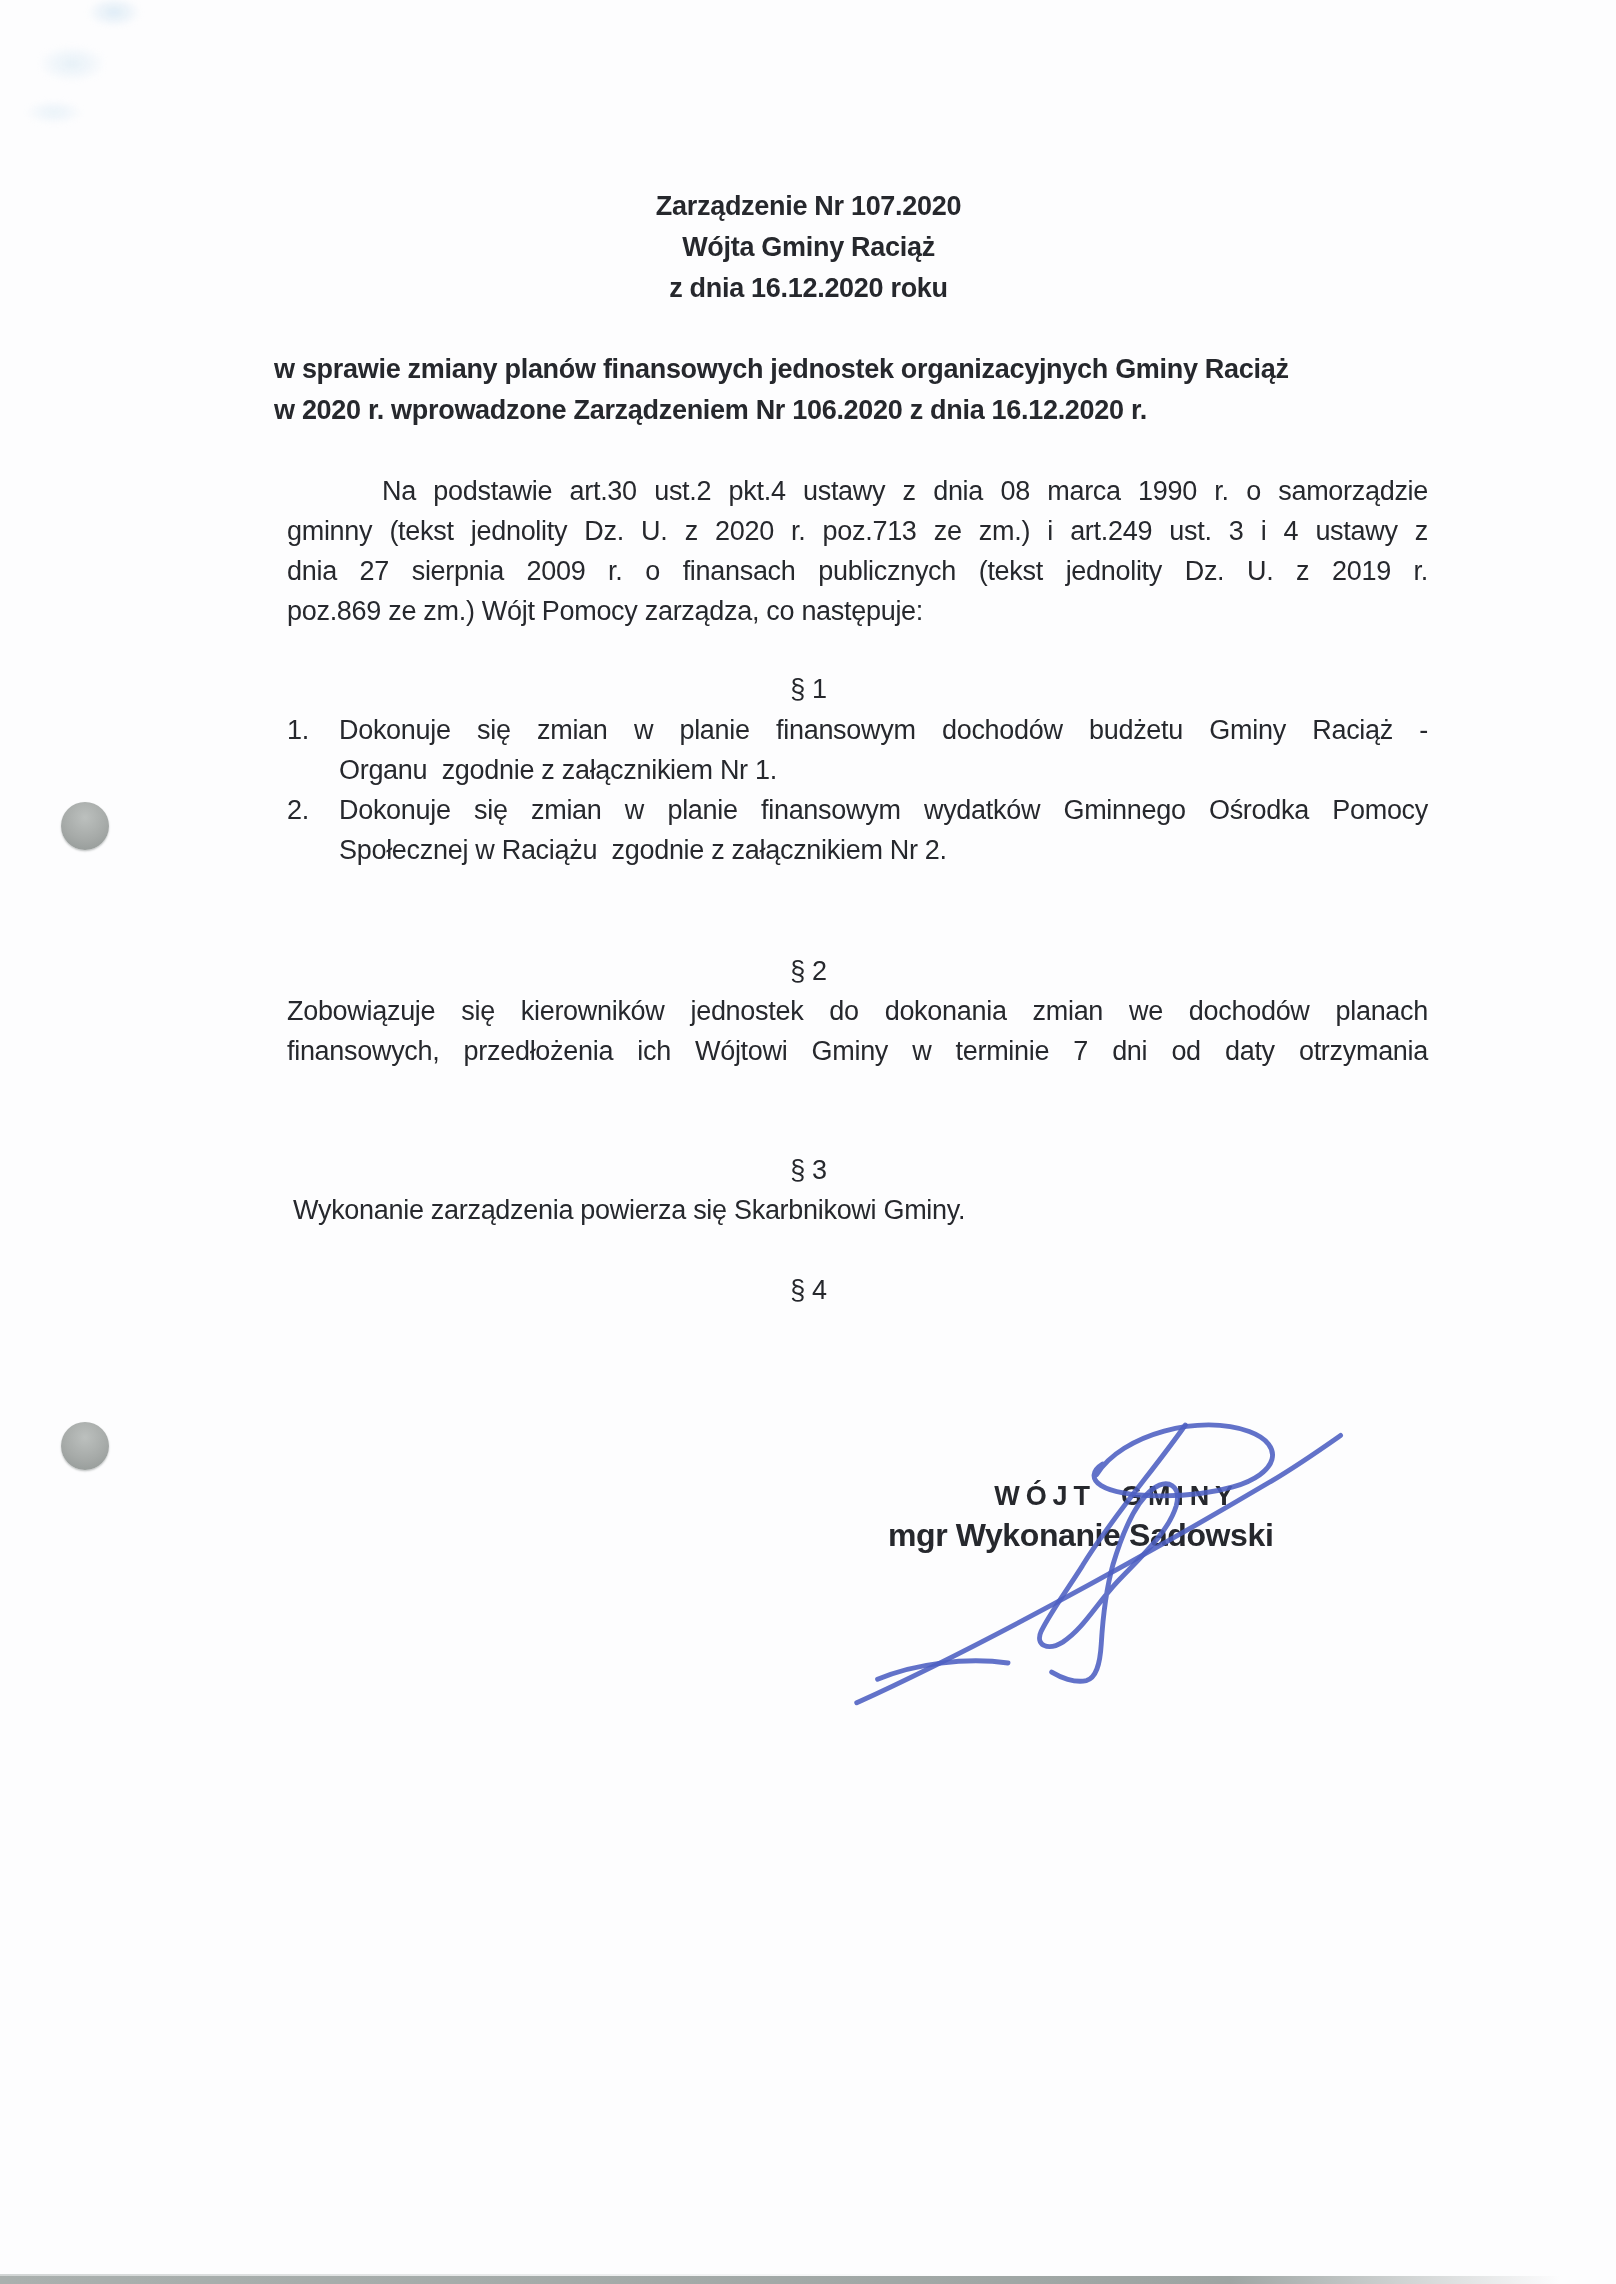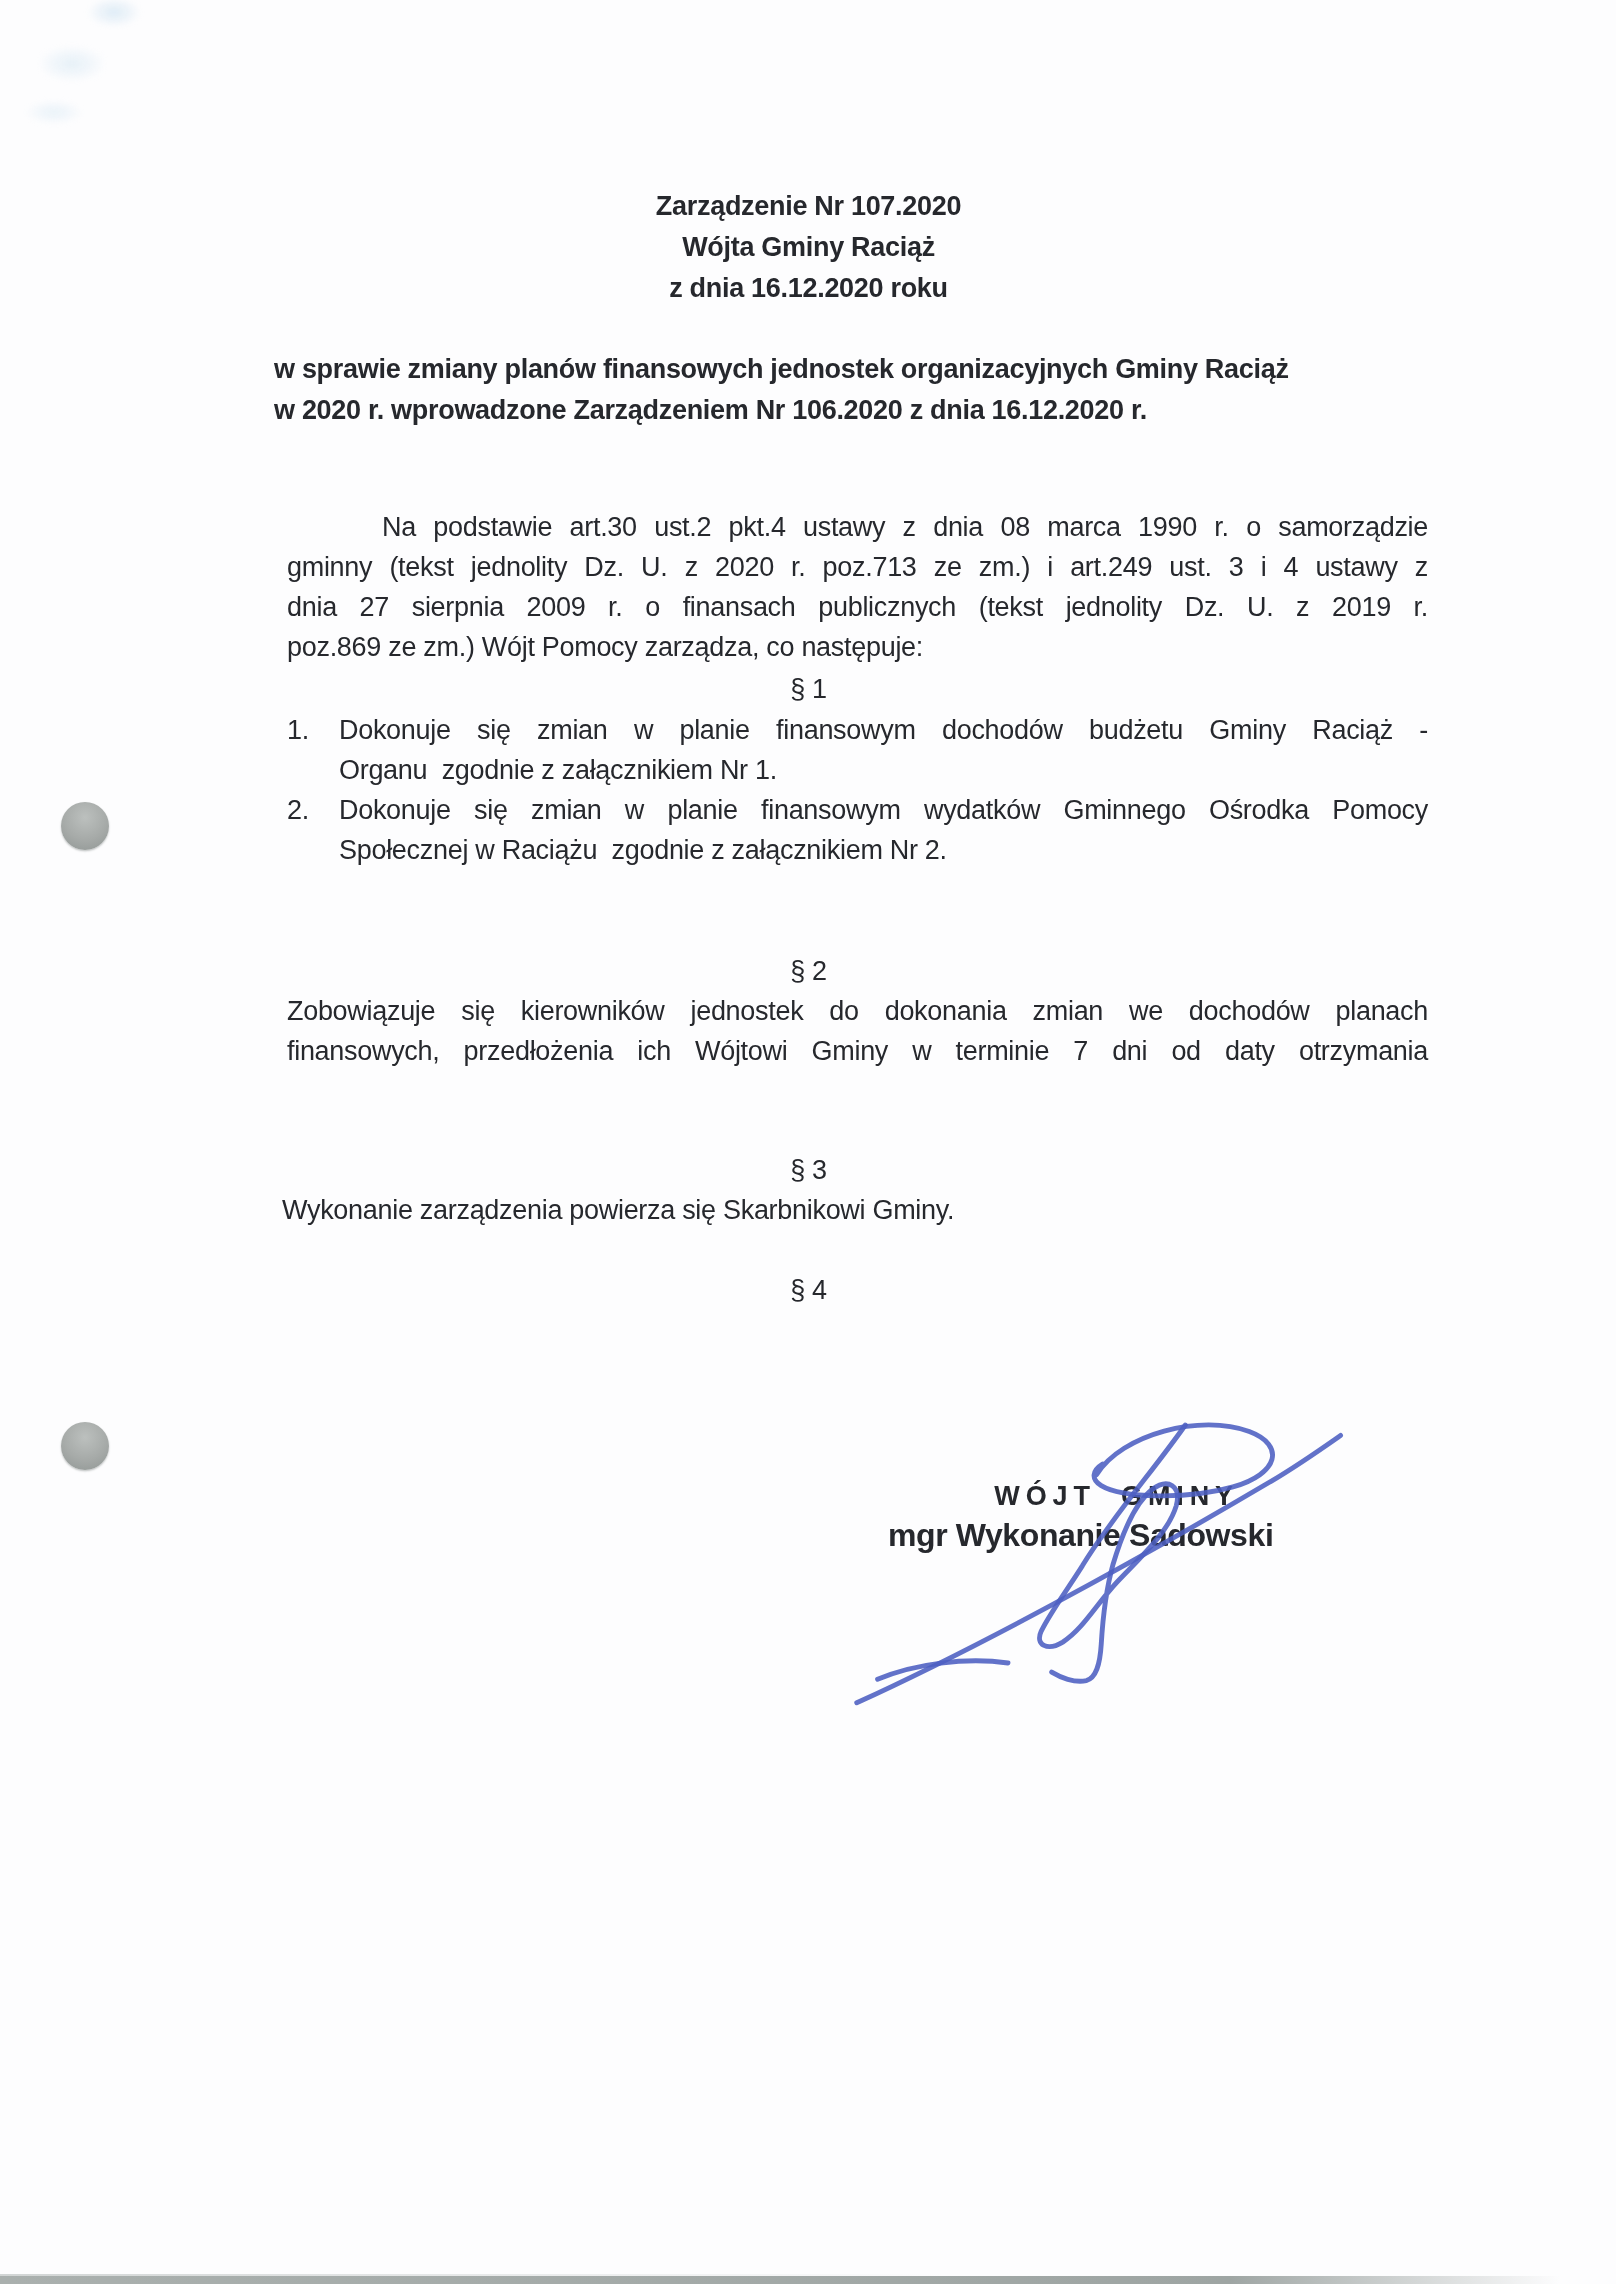--- a/index.html
+++ b/index.html
@@ -52,39 +52,39 @@
   .t-line{white-space:nowrap;}
   .title-block{
     position:absolute;top:186px;left:0;width:1617px;
     text-align:center;font-weight:bold;font-size:27px;line-height:41px;
   }
   .subject-block{
     position:absolute;top:349px;left:274px;width:1154px;
     font-weight:bold;font-size:27px;line-height:41px;
   }
   .body-text{font-size:27px;line-height:40px;}
-  .legal-block{position:absolute;top:471px;left:287px;width:1141px;margin-top:36px;}
+  .legal-block{position:absolute;top:471px;left:287px;width:1141px;}
   .line{min-height:40px;}
   .jline{text-align:justify;text-align-last:justify;}
   .lline{text-align:left;white-space:pre-wrap;}
   .indent{text-indent:95px;}
 
   .sec-head{
     position:absolute;left:0;width:1617px;text-align:center;
     font-size:27px;line-height:40px;
   }
   .sh1{top:669px;} .sh2{top:951px;} .sh3{top:1150px;} .sh4{top:1270px;}
 
   .list-block{position:absolute;top:710px;left:287px;width:1141px;}
   .list-item{display:flex;align-items:flex-start;}
   .num{width:52px;flex:0 0 52px;}
   .itext{width:1089px;flex:1 1 auto;}
 
   .p2-block{position:absolute;top:991px;left:287px;width:1141px;}
-  .p3-block{position:absolute;top:1190px;left:282px;width:1141px;}
+  .p3-block{position:absolute;top:1190px;left:293px;width:1141px;}
   .p4-block{position:absolute;top:1311px;left:287px;width:1141px;}
 
   .sig-role{
     position:absolute;top:1431px;left:926px;width:313px;
     text-align:right;font-weight:bold;font-size:27px;line-height:37px;
     letter-spacing:5.9px;word-spacing:11.7px;white-space:nowrap;margin-top:47px;
   }
   .sig-name{
     position:absolute;top:1514px;left:888px;
     font-weight:bold;font-size:32px;line-height:42px;letter-spacing:-0.4px;

